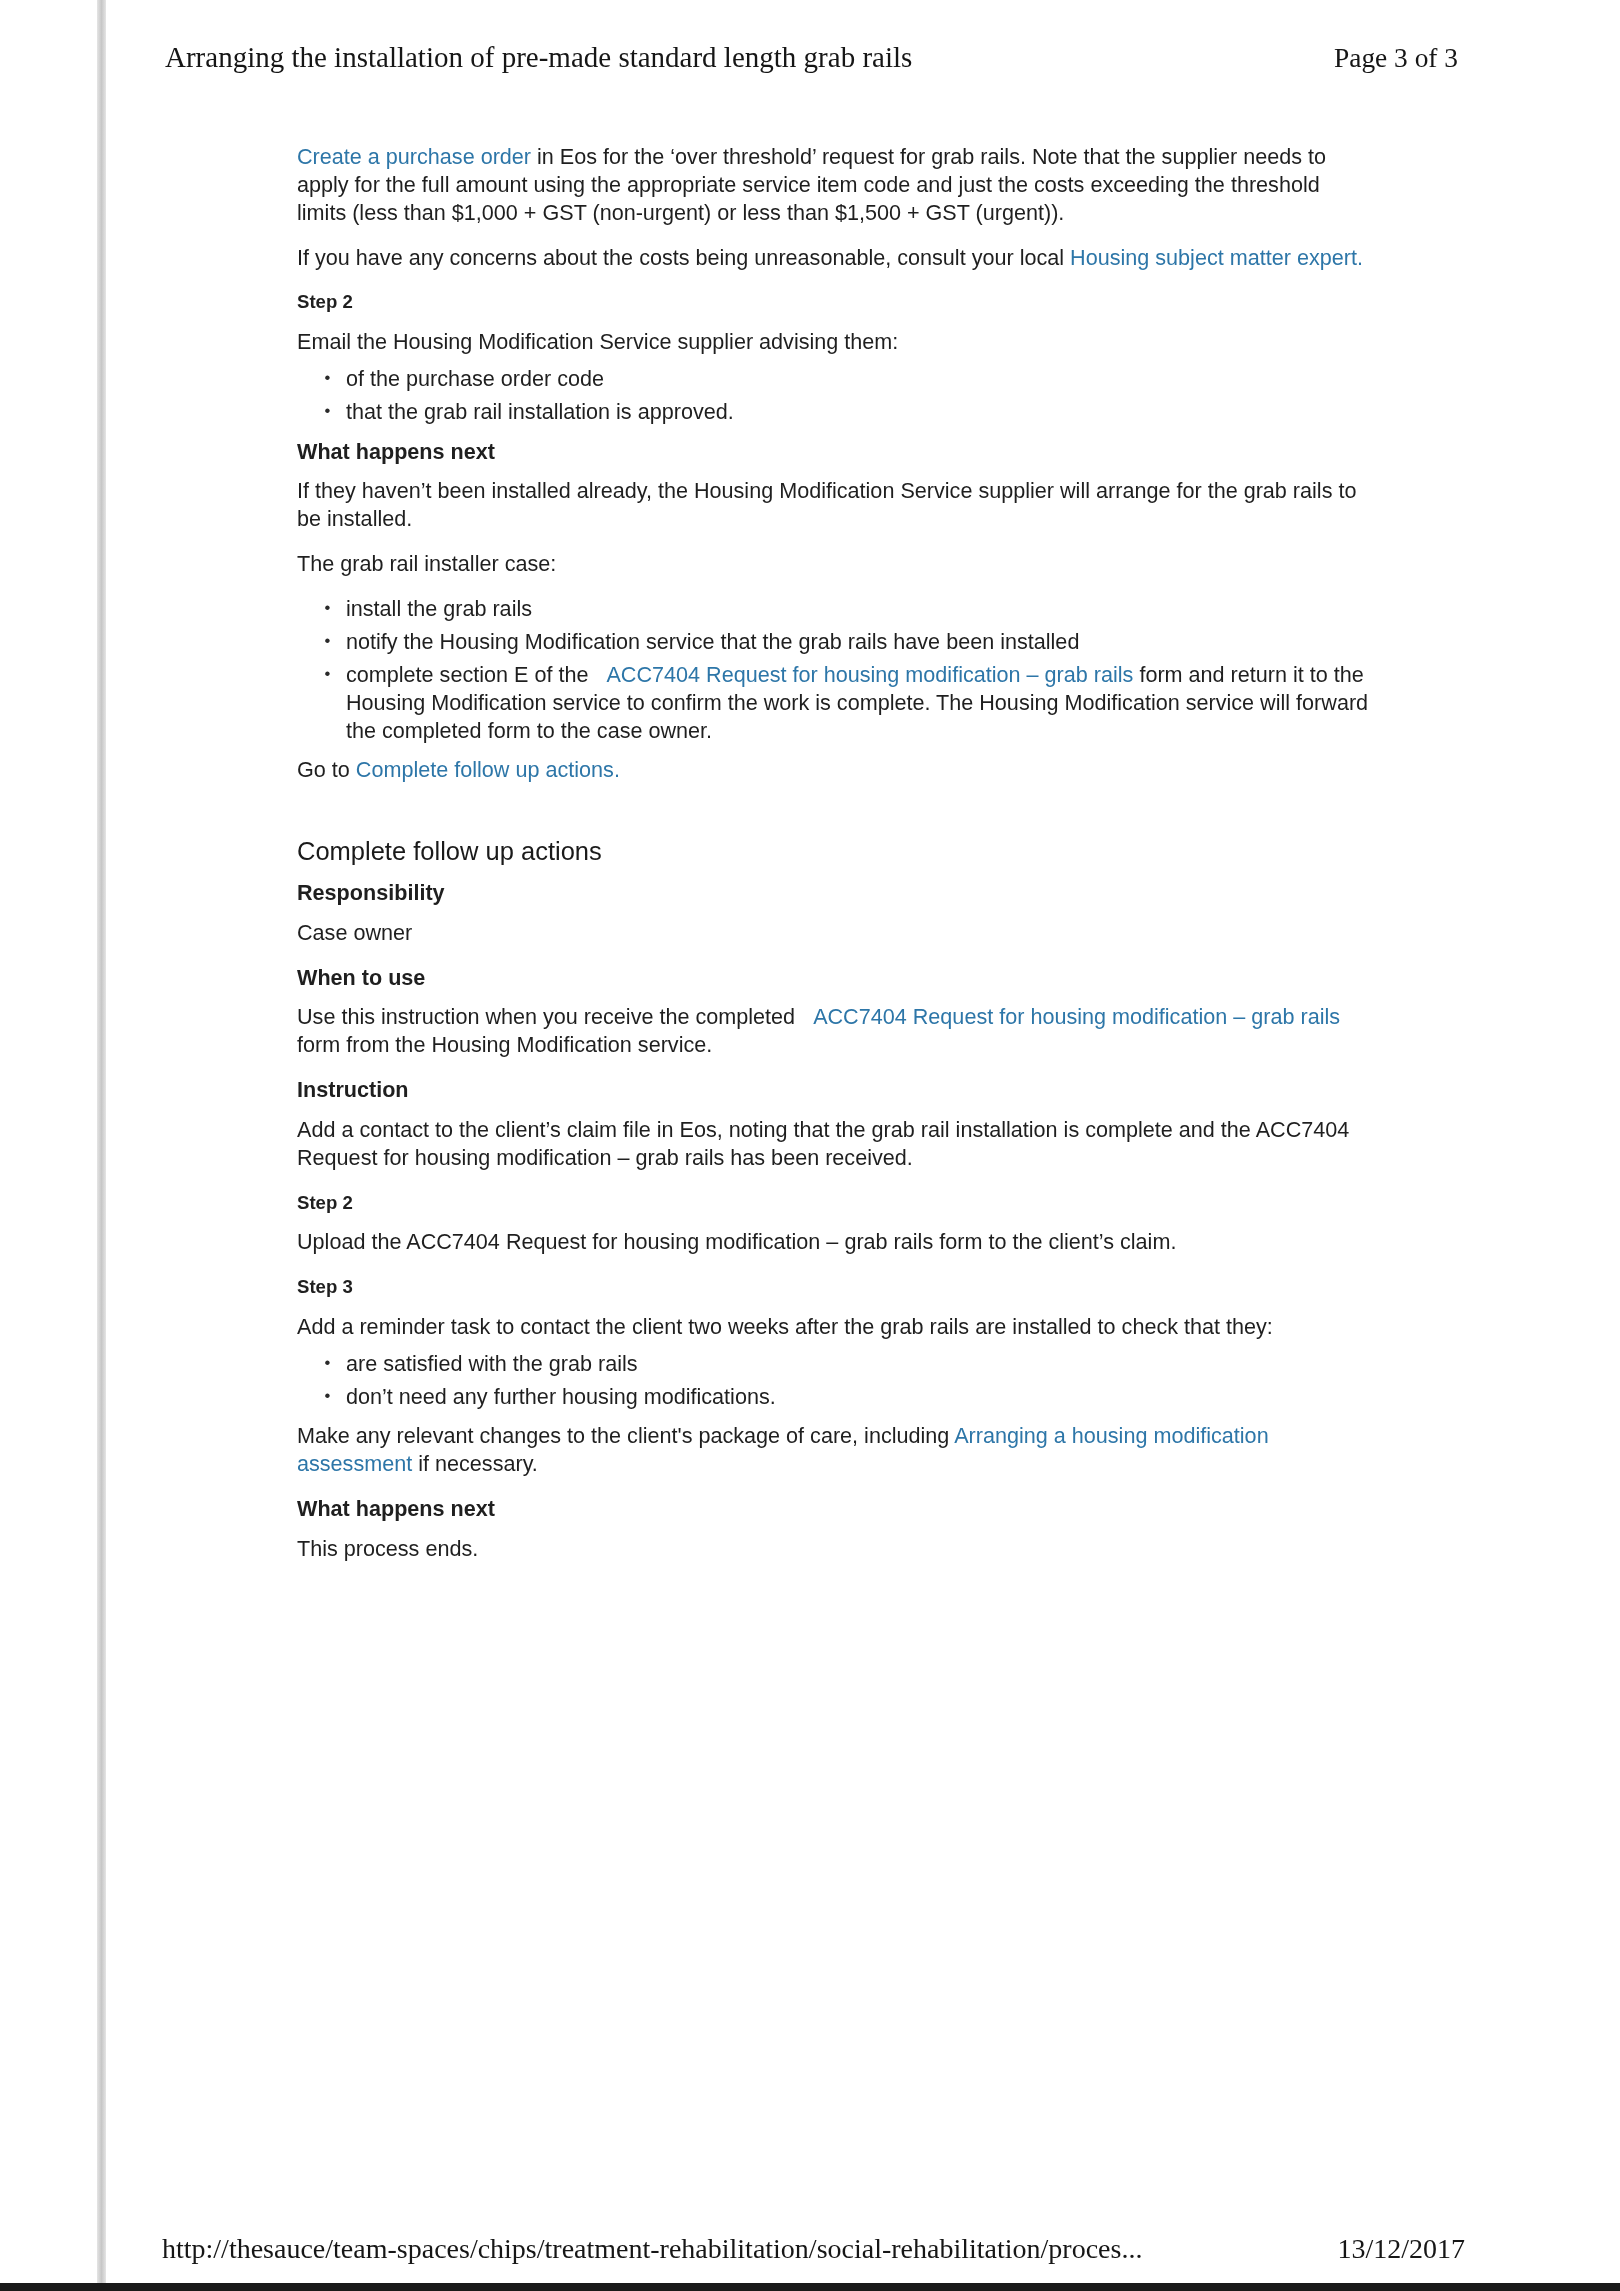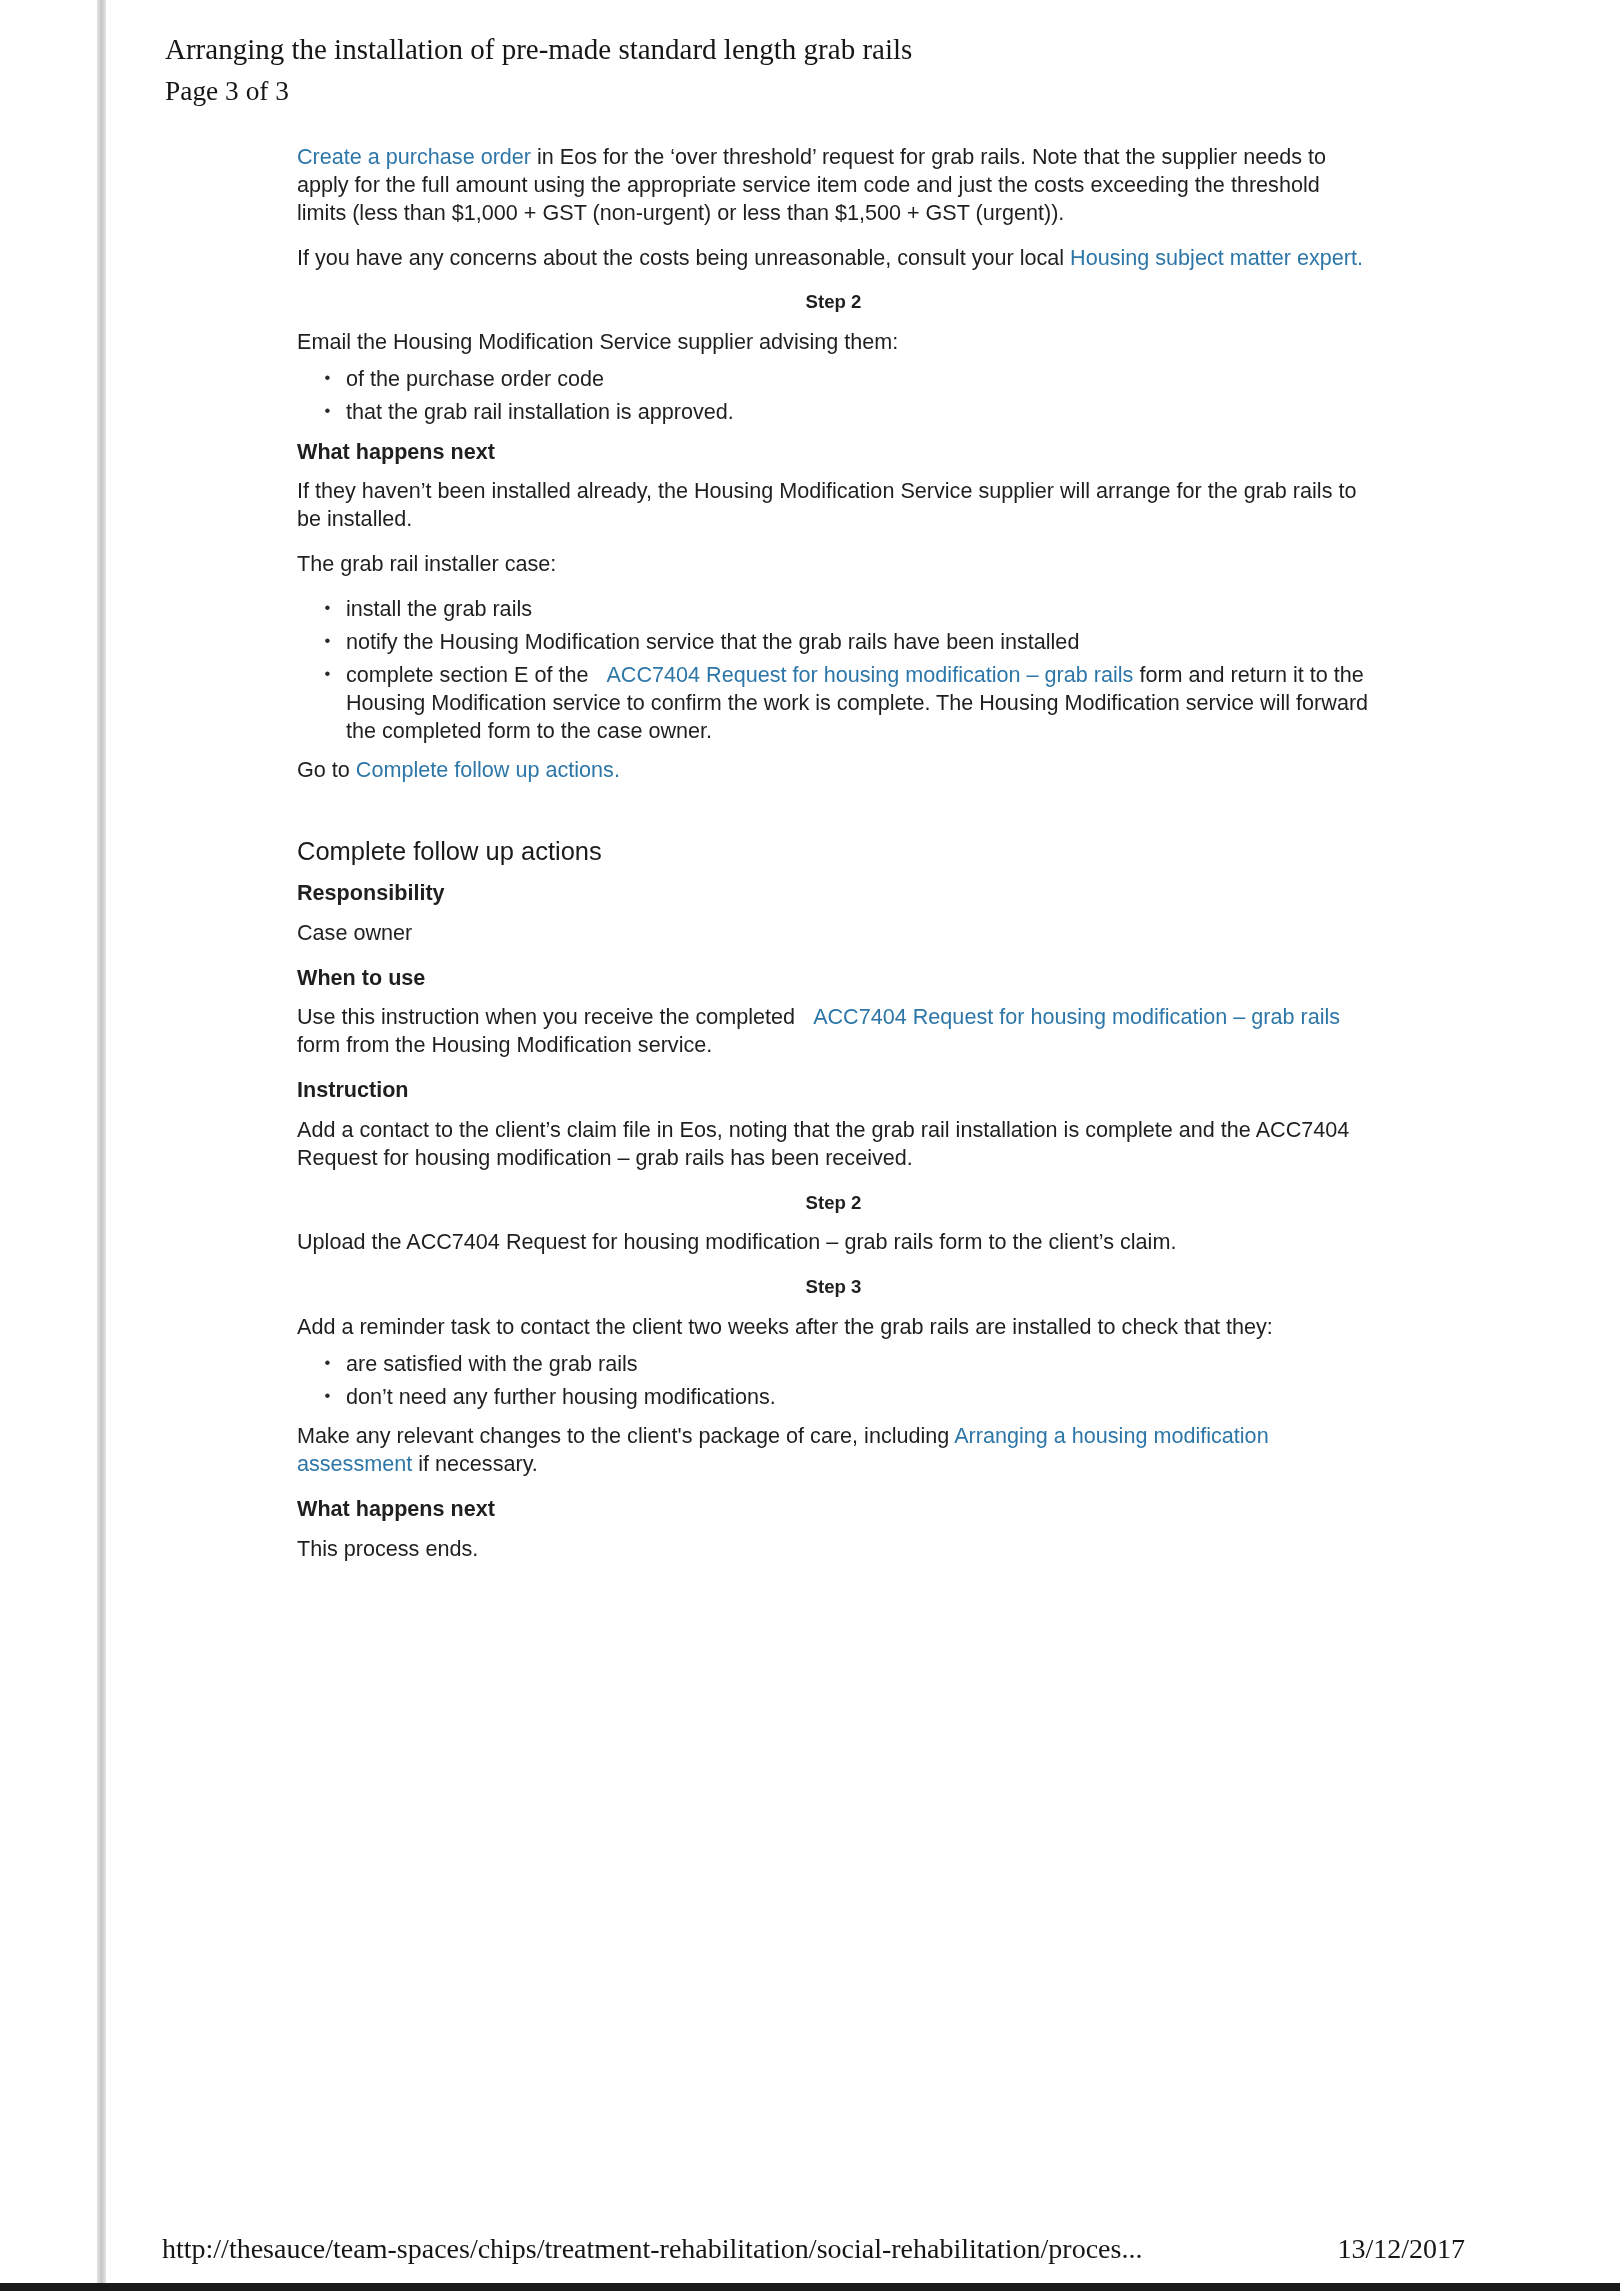--- a/index.html
+++ b/index.html
@@ -21,27 +21,26 @@
     opacity: 0.85;
   }
   .bottom-bar {
     position: absolute;
     left: 0; bottom: 0;
     width: 100%; height: 8.8px;
     background: #191919;
   }
   .doc-header {
     position: absolute;
-    top: 33px; left: 165px; right: 172px;
+    top: 33px; left: 165px; right: 162px;
     display: flex;
     justify-content: space-between;
     align-items: baseline;
     font-family: "Liberation Serif", serif;
     color: #161616;
-    flex-direction: column;
   }
   .doc-title { font-size: 29px; }
   .page-indicator { font-size: 27.4px; margin-top: 10px; }
   .content {
     position: absolute;
     top: 143px; left: 297px;
     width: 1073px;
     font-size: 21.6px;
     line-height: 28px;
   }
@@ -49,21 +48,20 @@
   .content p.tight { margin-bottom: 8.8px; }
   .label {
     font-weight: bold;
     font-size: 21.6px;
     margin: 3.9px 0 11.8px 0;
   }
   .label-step {
     font-weight: bold;
     font-size: 18.6px;
     margin: 5.9px 0 11.8px 0;
-    text-align: center;
   }
   .section-heading {
     font-weight: normal;
     font-size: 25.5px;
     margin: 53px 0 13.7px 0;
     color: #1a1a1a;
   }
   a.link {
     color: var(--link, #2d76a8);
     text-decoration: none;

